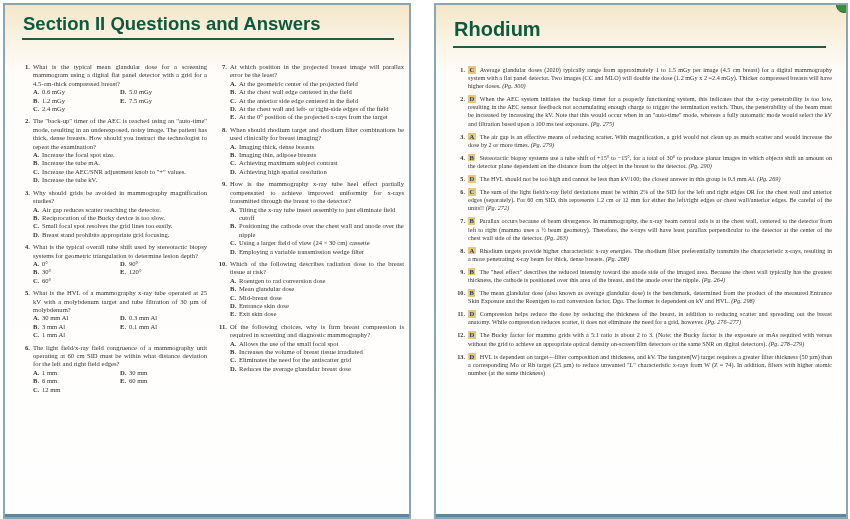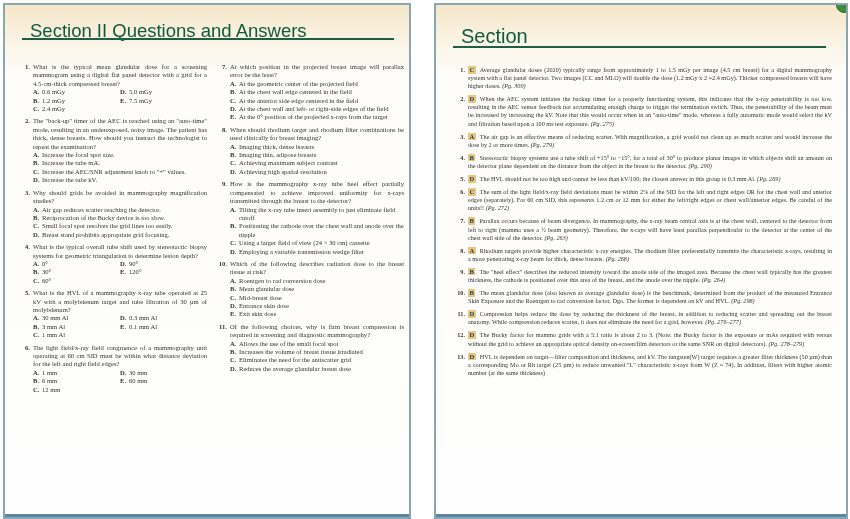--- a/index.html
+++ b/index.html
@@ -15,22 +15,22 @@
     box-sizing: border-box;
     border: 2px solid #8aa6b5;
     background: linear-gradient(180deg, #f4e6c8 0px, #fbf5e8 40px, #fefdfa 70px, #fefefe 100%);
     overflow: hidden;
   }
   #left-page { left: 3px; top: 3px; width: 408px; height: 516px; }
   #right-page { left: 434px; top: 3px; width: 414px; height: 516px; }
   .page-title {
     position: absolute; left: 18px; top: 8px;
     font-family: "Liberation Sans", "DejaVu Sans", sans-serif;
-    font-weight: normal; color: #0f5a3e; font-size: 18.5px; letter-spacing: 0px;
-    margin: 7px;
+    font-weight: bold; color: #0f5a3e; font-size: 18.5px; letter-spacing: 0px;
+    margin: 0;
   }
   .title-rule { position: absolute; left: 17px; height: 2px; background: #1d5e45; top: 33px; }
   #left-page .title-rule { width: 372px; }
   #right-page .title-rule { width: 373px; top: 41px; }
   #right-page .page-title { top: 13px; left: 18px; font-size: 20px; }
   .bottom-rule { position: absolute; left: 0; right: 0; bottom: 0; height: 3px; background: #5c87a0; }
 
   .col { position: absolute; font-size: 6.6px; line-height: 8.4px; }
   #col-left { left: 14px; top: 58px; width: 188px; }
   #col-right { left: 211px; top: 58px; width: 188px; }
@@ -354,21 +354,21 @@
             <span class="opt-text">Reduces the average glandular breast dose</span>
           </div>
         </div>
       </div>
     </div>
   <div class="bottom-rule"></div>
 </div>
 
 <div class="page" id="right-page">
   <div class="corner-badge"></div>
-  <h1 class="page-title">Section</h1>
+  <h1 class="page-title">Rhodium</h1>
   <div class="title-rule"></div>
   <div id="answers">
       <div class="ans">
         <span class="ans-num">1.</span>
         <span class="ans-body"><span class="ans-letter">C</span><span>Average glandular doses (2020) typically range from approximately 1 to 1.5 mGy per image (4.5 cm breast) for a digital mammography system with a flat panel detector. Two images (CC and MLO) will double the dose (1.2 mGy x 2 =2.4 mGy). Thicker compressed breasts will have higher doses.</span> <span class="ref">(Pg. 300)</span></span>
       </div>
       <div class="ans">
         <span class="ans-num">2.</span>
         <span class="ans-body"><span class="ans-letter">D</span><span>When the AEC system initiates the backup timer for a properly functioning system, this indicates that the x-ray penetrability is too low, resulting in the AEC sensor feedback not accumulating enough charge to trigger the termination switch. Thus, the penetrability of the beam must be increased by increasing the kV. Note that this would occur when in an "auto-time" mode, whereas a fully automatic mode would select the kV and filtration based upon a 100 ms test exposure.</span> <span class="ref">(Pg. 275)</span></span>
       </div>

